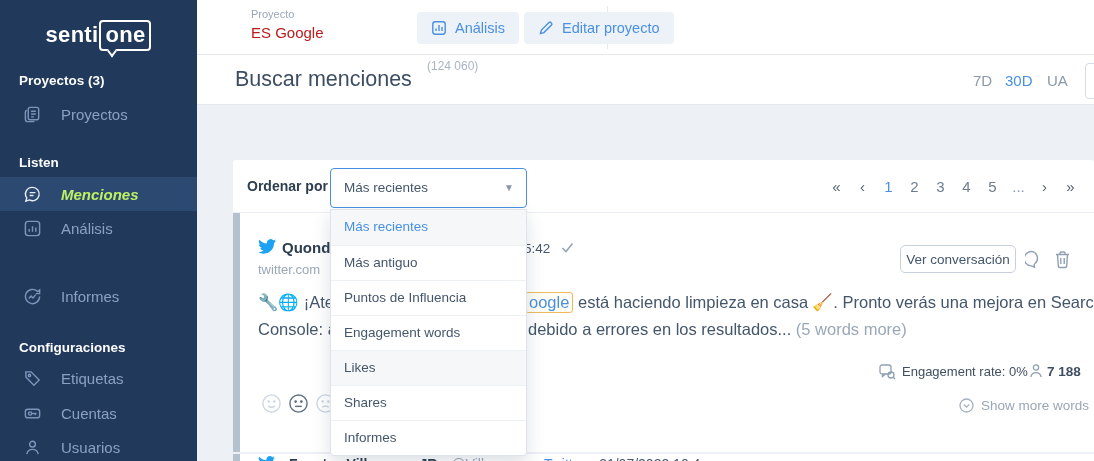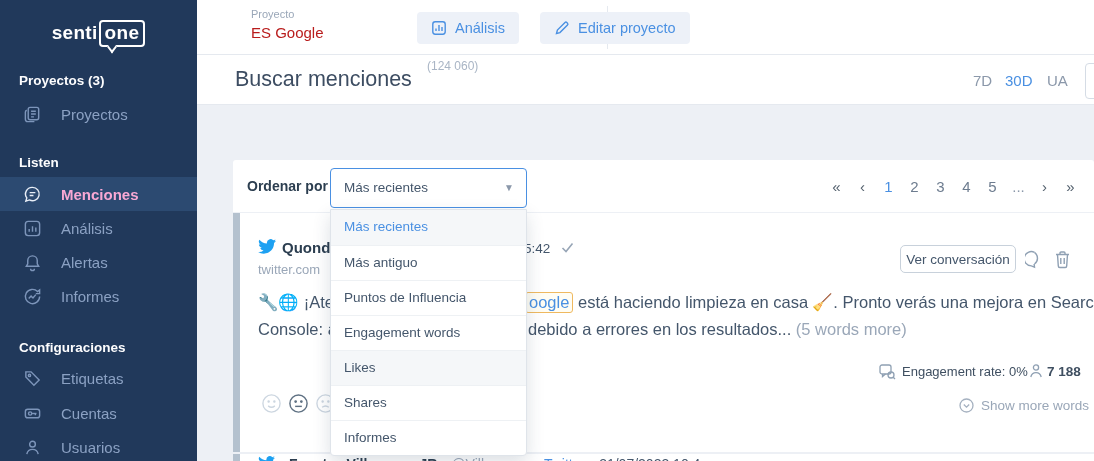--- a/index.html
+++ b/index.html
@@ -6,46 +6,46 @@
   html,body { background:#edf0f5; }
   .app {
     position:relative; width:1094px; height:461px; overflow:hidden;
     font-family:"Liberation Sans", sans-serif; background:#edf0f5; color:#44566b;
   }
   svg { display:block; }
 
   
   .sidebar { position:absolute; left:0; top:0; width:197px; height:461px; background:#21395b; z-index:5; }
   .logo { position:absolute; top:20px; left:0; width:197px; text-align:center; color:#fff;
-          font-size:19px; font-weight:600; letter-spacing:.3px; }
+          font-size:22px; font-weight:600; letter-spacing:.3px; }
   .logo-one { display:inline-block; position:relative; border:2px solid #fff; border-radius:4px;
               padding:0 4px 1px 4px; margin-left:1px; }
   .logo-tail { position:absolute; left:7px; bottom:-6px; width:8px; height:8px; background:#21395b;
                border-right:2px solid #fff; border-bottom:2px solid #fff; transform:rotate(45deg) skew(8deg,8deg); }
   .nav-header { position:absolute; left:19px; color:#fdfdfe; font-size:13.5px; font-weight:700; }
   .nav-item { position:absolute; left:0; width:197px; height:34px; display:flex; align-items:center;
               gap:19px; padding-left:23px; color:#8ba1c3; font-size:15px; cursor:pointer; }
   .nav-item .nicon { width:19px; height:19px; color:#7d95ba; flex:0 0 auto; }
-  .nav-item.active { background:#2c4a71; color:#f9a8d4; font-weight:600; }
+  .nav-item.active { background:#2c4a71; color:#bef264; font-weight:600;font-style:italic; }
   .nav-item.active .nicon { color:#e8eef7; }
 
   
   .topbar { position:absolute; left:197px; top:0; width:897px; height:55px; background:#fff;
             border-bottom:1px solid #e5e9ef; }
   .proj-label { position:absolute; left:54px; top:8px; font-size:11px; color:#9aa7b8; }
   .proj-value { position:absolute; left:54px; top:24px; font-size:15px; color:#b91c1c; }
   .proj-caret { position:absolute; left:382px; top:25px; color:#4a90e2; font-size:10px; cursor:pointer; }
   .proj-select { position:absolute; left:0; top:0; width:410px; height:55px; cursor:pointer; }
   .vdivider { position:absolute; left:410px; top:6px; width:1px; height:43px; background:#e5e9ef; }
   .top-btn { position:absolute; top:12px; height:32px; display:flex; align-items:center; gap:8px;
              background:#edf1f8; border:none; border-radius:4px; color:#4a90e2; font-size:14.5px;
              font-family:inherit; padding:0 14px; cursor:pointer; }
   .top-btn .bicon { width:16px; height:16px; color:#4a90e2; }
   .btn-analysis { left:220px; }
-  .btn-edit { left:343px; }
+  .btn-edit { left:327px; }
 
   
   .page-header { position:absolute; left:197px; top:55px; width:970px; height:50px; background:#fff;
                  border-bottom:1px solid #e5e9ef; }
   .page-title { position:absolute; left:38px; top:12px; font-size:21.5px; font-weight:400; color:#3d4d62; }
   .page-count { position:absolute; left:230px; top:4px; font-size:12px; color:#a9b5c5; }
   .range { position:absolute; top:17px; font-size:15px; color:#8b98aa; cursor:pointer; }
   .range-7d  { left:776px; }
   .range-30d { left:808px; color:#4a90e2; }
   .range-ua  { left:850px; }
@@ -151,29 +151,20 @@
     </div>
     <div class="nav-item" style="top:211px">
       <span class="nicon">
         <svg viewBox="0 0 20 20" fill="none" stroke="currentColor" stroke-width="1.5">
             <rect x="2.5" y="2.5" width="15" height="15" rx="3"></rect>
             <path d="M6.5 13.5v-3M10 13.5v-6M13.5 13.5v-4.5"></path>
           </svg>
       </span>
       <span>Análisis</span>
     </div>
-    <div class="nav-item" style="top:245px">
-      <span class="nicon">
-        <svg viewBox="0 0 20 20" fill="none" stroke="currentColor" stroke-width="1.5">
-            <path d="M10 3a5 5 0 0 0-5 5v3.5L3.5 14h13L15 11.5V8a5 5 0 0 0-5-5z"></path>
-            <path d="M8 16.5a2 2 0 0 0 4 0"></path>
-          </svg>
-      </span>
-      <span>Alertas</span>
-    </div>
     <div class="nav-item" style="top:279px">
       <span class="nicon">
         <svg viewBox="0 0 20 20" fill="none" stroke="currentColor" stroke-width="1.5">
             <path d="M17.5 10a7.5 7.5 0 1 1-2.2-5.3L17.5 3v4h-4"></path>
             <path d="M6 12l2.5-2.5 2 2L13.5 8"></path>
           </svg>
       </span>
       <span>Informes</span>
     </div>
 

